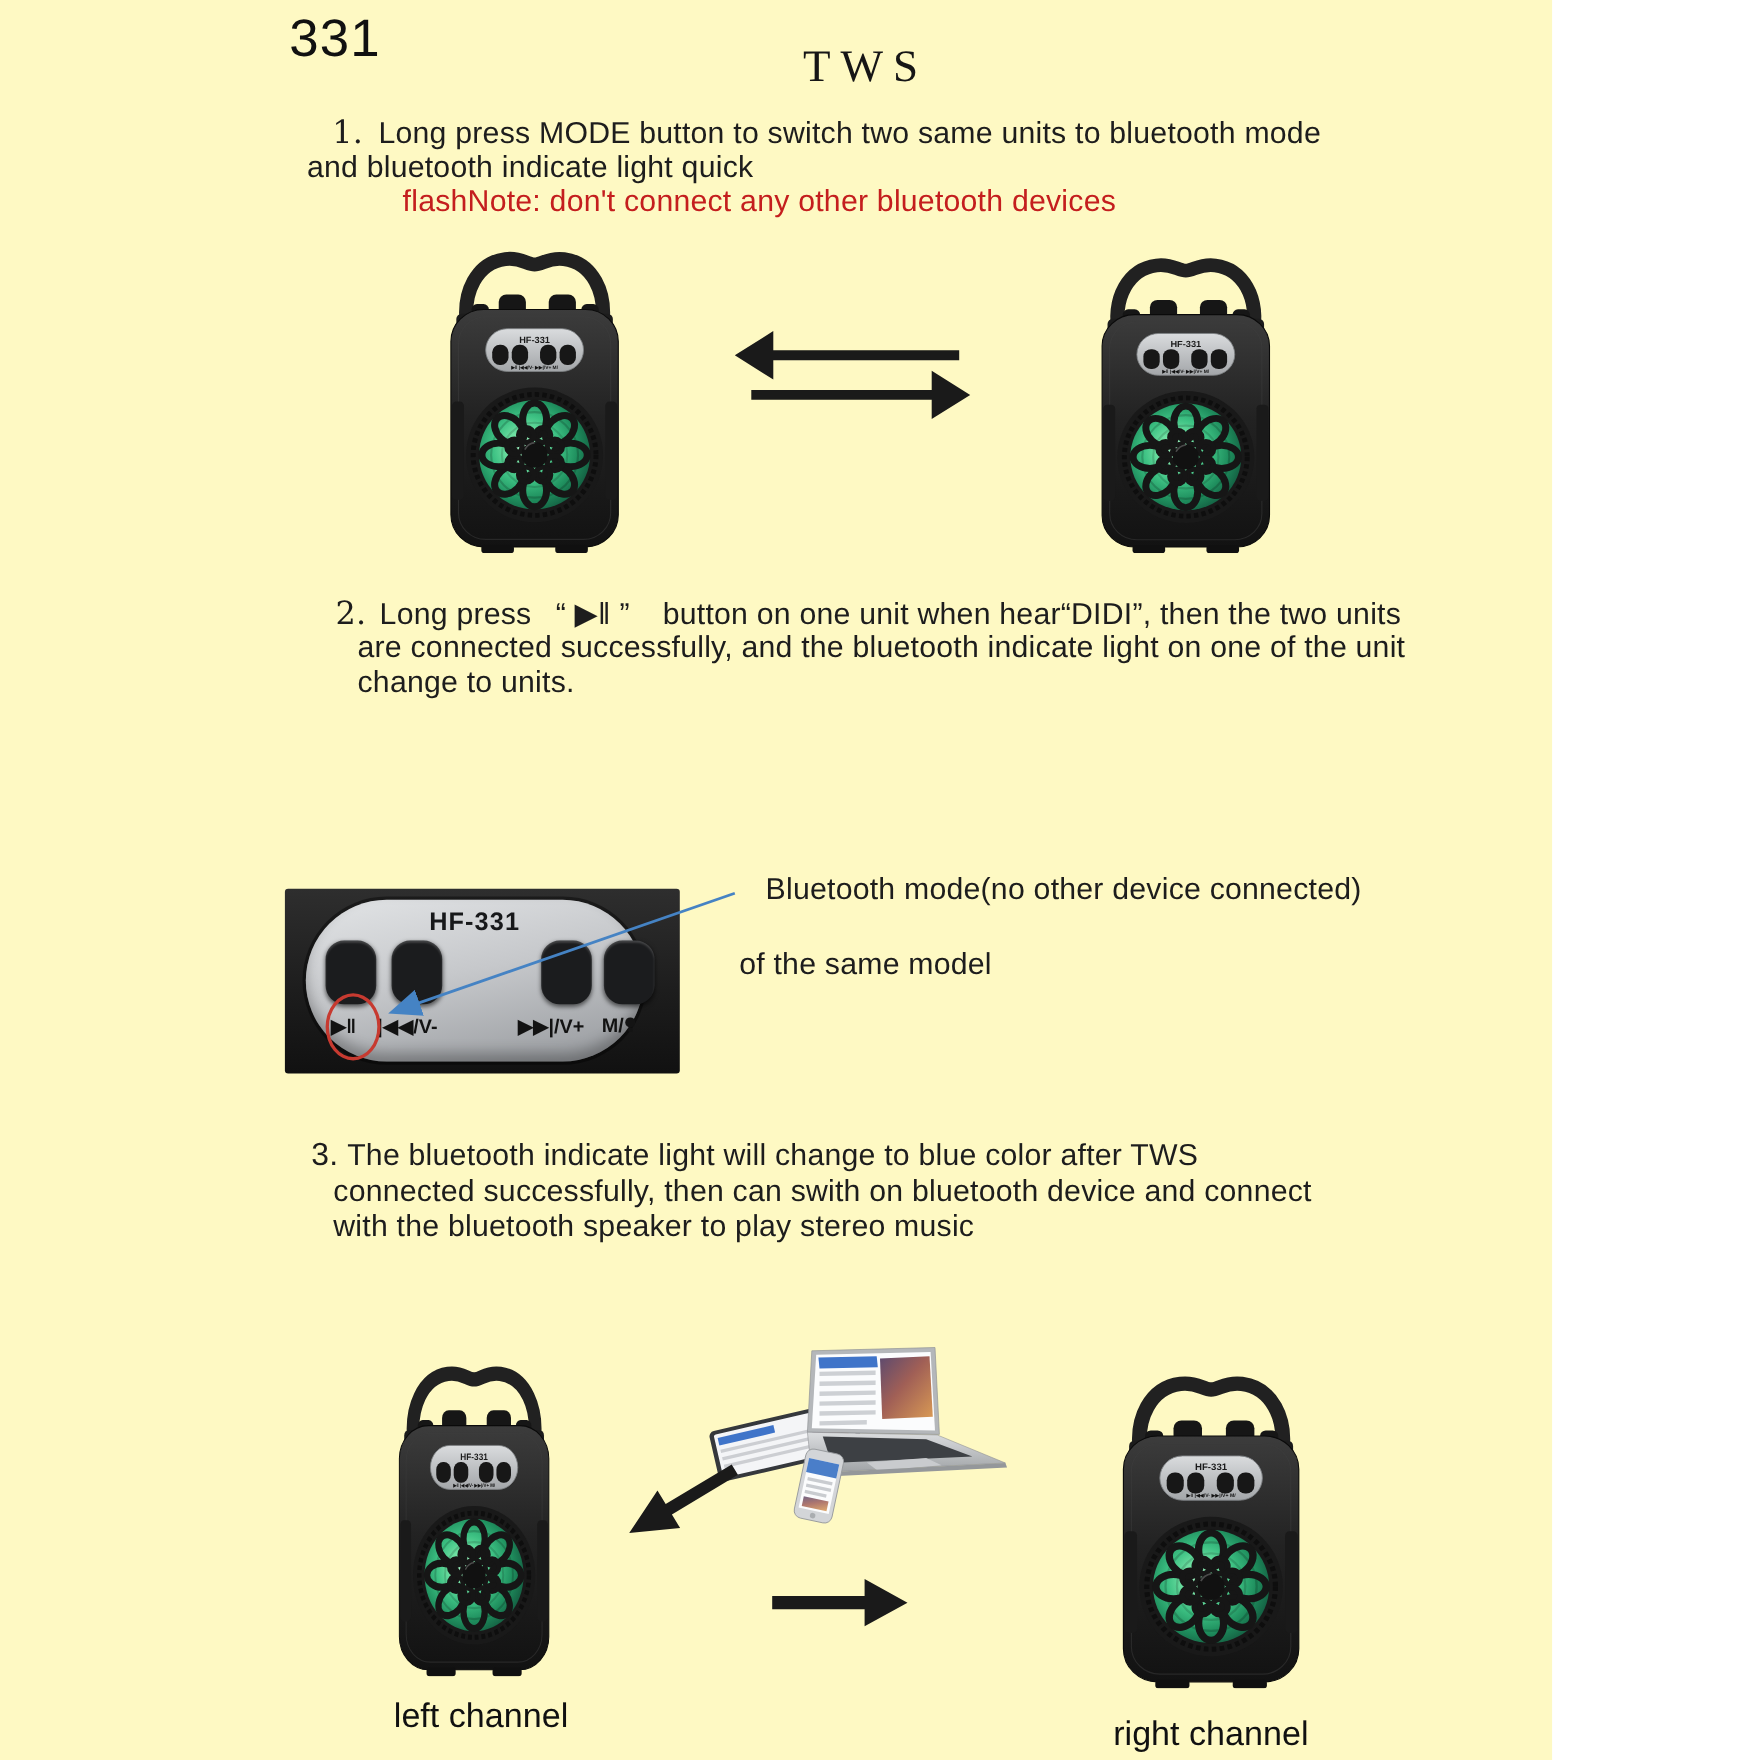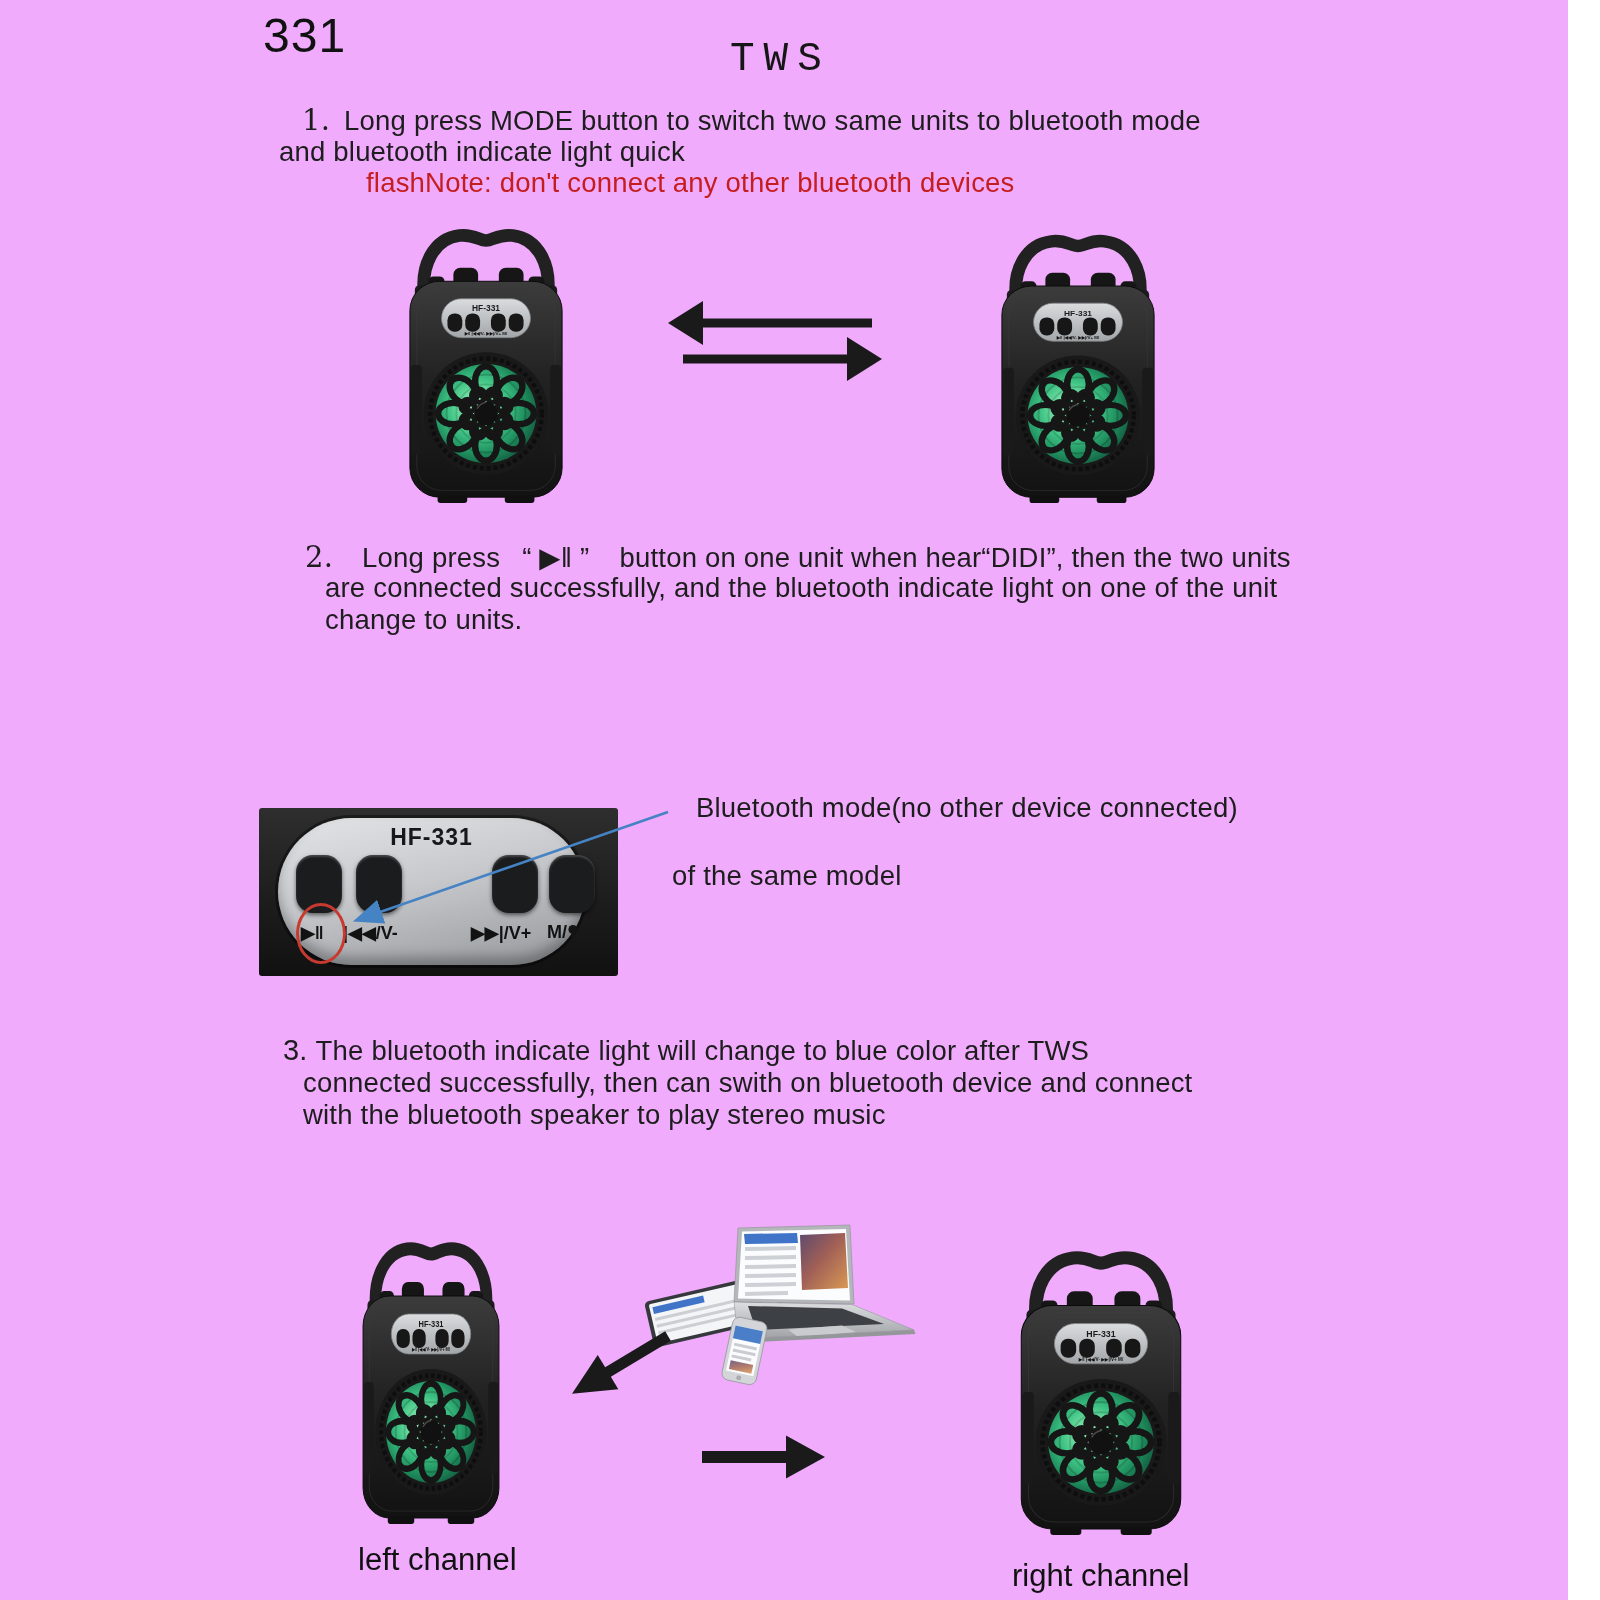--- a/index.html
+++ b/index.html
@@ -1,26 +1,26 @@
 <!DOCTYPE html>
 <html><head>
 <meta charset="utf-8">
 <title>TWS Instructions</title>
 <style>
   html,body { margin:0; padding:0; background:#ffffff; }
   .page {
-    position:relative; width:1568px; height:1600px; background:#f0abfc;
+    position:relative; width:1411px; height:1600px; background:#fef9c3;
     font-family:"Liberation Sans", sans-serif; color:#1d1d1d; overflow:hidden;
   }
   .abs { position:absolute; white-space:nowrap; }
   .t { font-size:27.5px; letter-spacing:0.2px; }
   .serifnum { font-family:"DejaVu Serif", serif; font-size:29px; }
   .red { color:#c41e1e;margin-left:24px; }
   .model-number { font-size:48px; letter-spacing:1px; color:#111; }
-  .title { font-family:Liberation Mono, monospace; font-size:41px; letter-spacing:9px; color:#161616; }
+  .title { font-family:Liberation Serif, serif; font-size:41px; letter-spacing:9px; color:#161616; }
   .channel-label { font-size:31px; color:#111; }
 
   
   .panel-photo {
     position:absolute; left:259px; top:808px; width:359px; height:168px;
     background:linear-gradient(180deg,#2e2e2e 0%, #1d1d1d 55%, #111 100%);
     border-radius:3px;
   }
   .panel-pill {
     position:absolute; left:19px; top:10px; width:307px; height:147px;
@@ -147,21 +147,21 @@
   <div class="abs t red" style="left:342px; top:167px">flashNote: don't connect any other bluetooth devices</div>
 
   <svg class="spk" style="left:402px; top:221px; width:168px; height:282px" viewBox="0 0 170 290" preserveAspectRatio="none">
       <use href="#spk-sym" xlink:href="#spk-sym"></use>
     </svg>
   <svg class="spk" style="left:994px; top:227px; width:168px; height:276px" viewBox="0 0 170 290" preserveAspectRatio="none">
       <use href="#spk-sym" xlink:href="#spk-sym"></use>
     </svg>
 
   <div class="abs t" style="left:305px; top:540px">
-    <span class="serifnum">2.</span><span style="margin-left:29px">Long press</span><span style="margin-left:22px">“ ▶‖ ”</span><span style="margin-left:30px">button on one unit when hear“DIDI”, then the two units</span>
+    <span class="serifnum">2.</span><span style="margin-left:12px">Long press</span><span style="margin-left:22px">“ ▶‖ ”</span><span style="margin-left:30px">button on one unit when hear“DIDI”, then the two units</span>
   </div>
   <div class="abs t" style="left:325px; top:572px">are connected successfully, and the bluetooth indicate light on one of the unit</div>
   <div class="abs t" style="left:325px; top:604px">change to units.</div>
 
   <div class="panel-photo">
     <div class="panel-pill"></div>
     <div class="panel-model">HF-331</div>
     <div class="pbtn" style="left:37px"></div>
     <div class="pbtn" style="left:97px"></div>
     <div class="pbtn" style="left:233px"></div>

